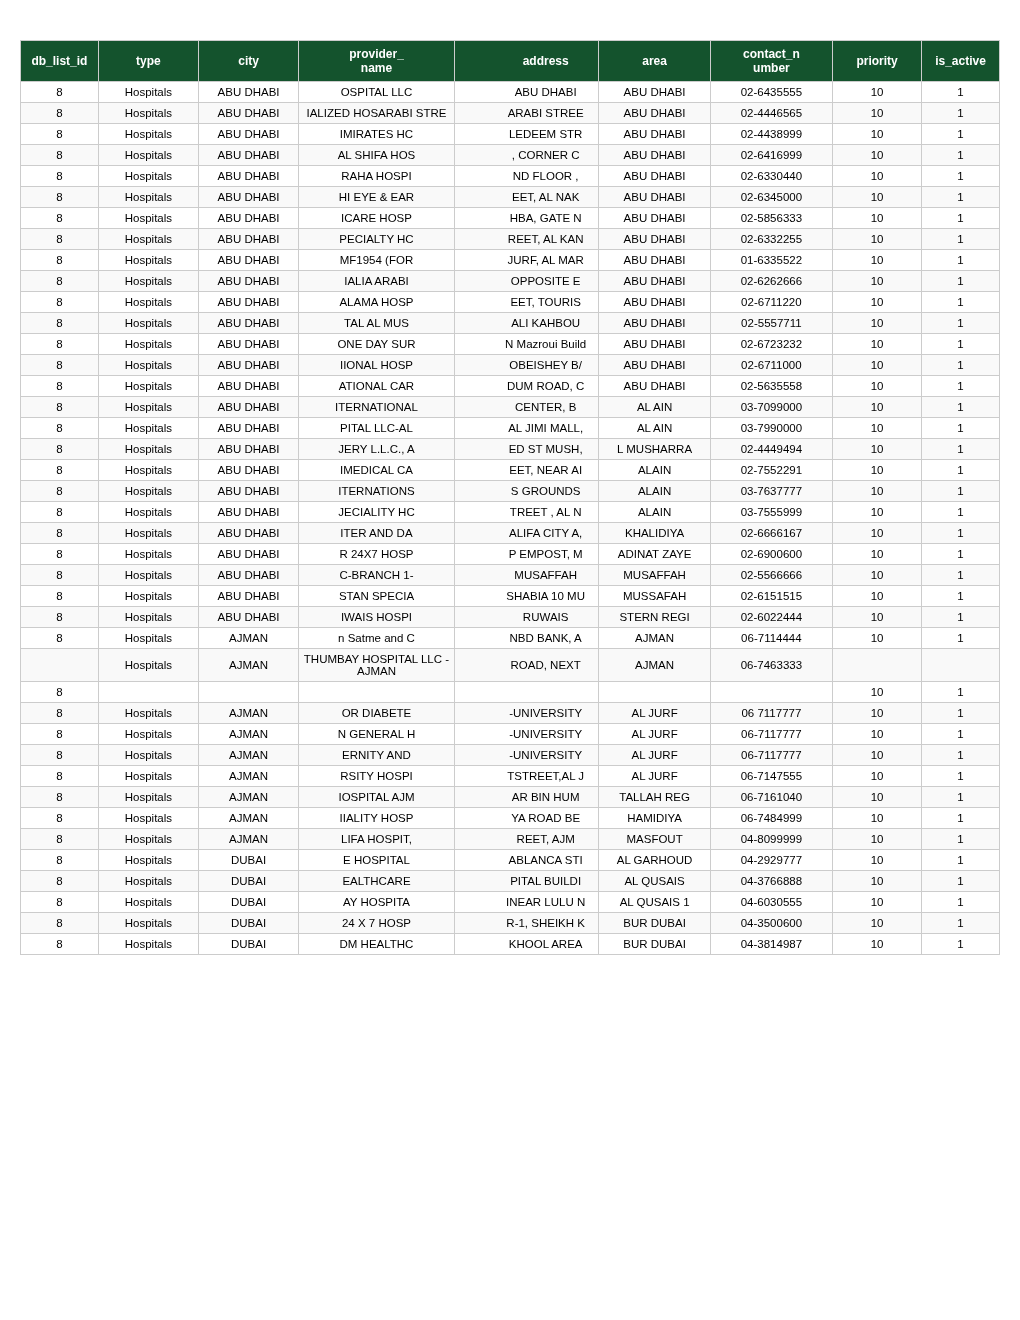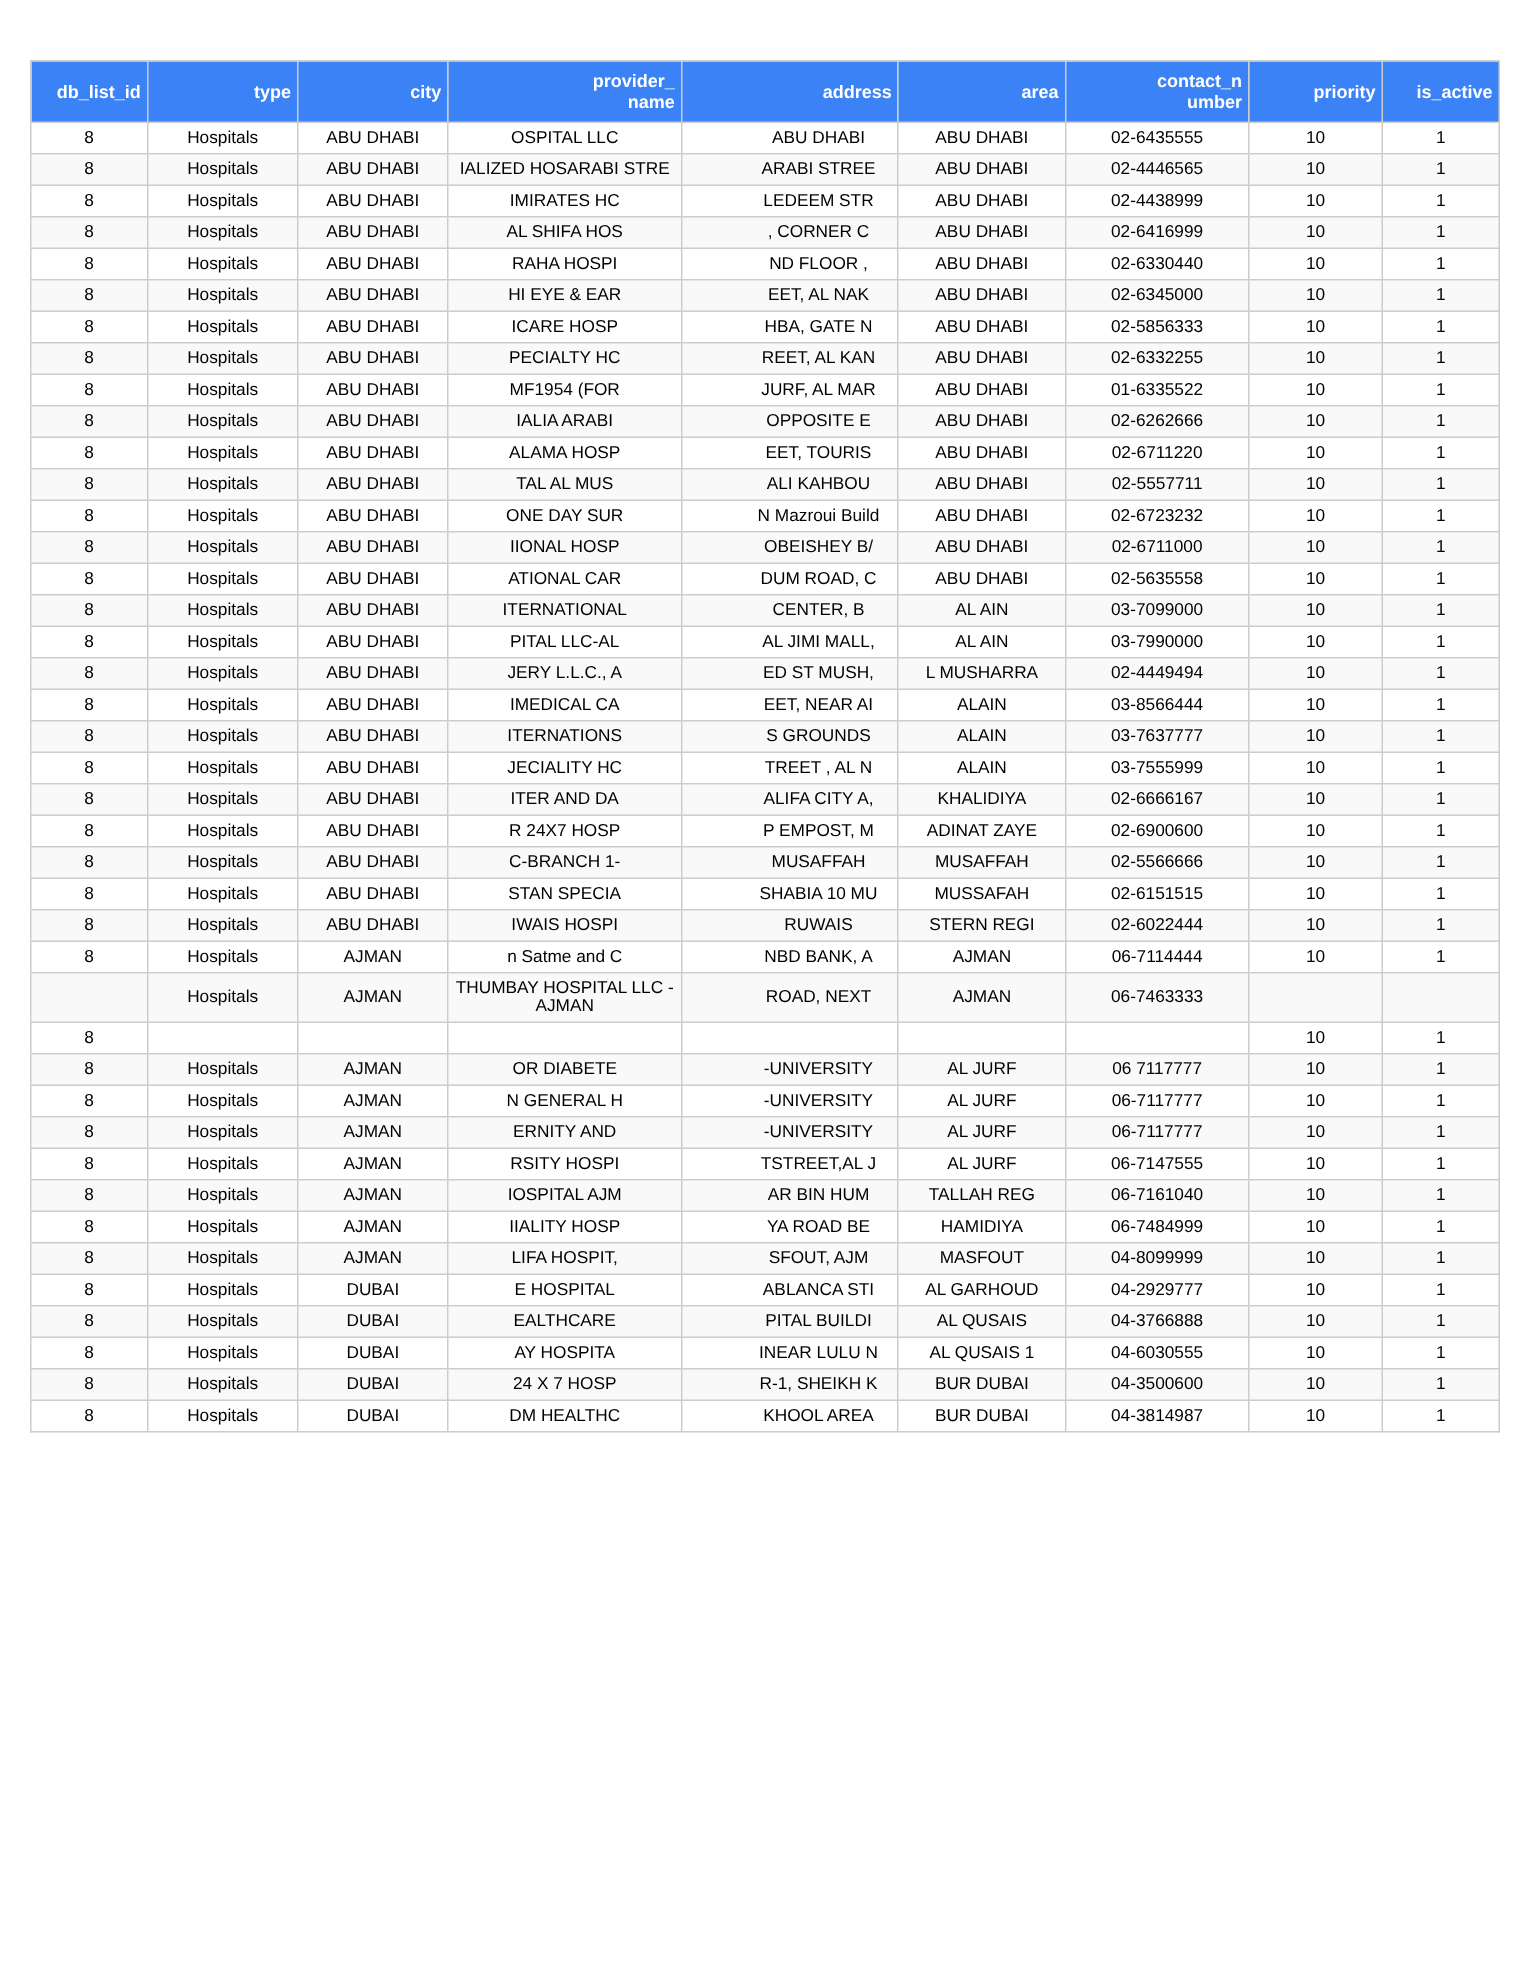--- a/index.html
+++ b/index.html
@@ -8,23 +8,23 @@
       font-family: Arial, sans-serif;
       font-size: 12px;
       padding: 40px 20px;
     }
     table {
       border-collapse: collapse;
       width: 100%;
       table-layout: fixed;
     }
     th {
-      background-color: #3b82f6;
+      background-color: #14532d;
       color: #fff;
-      text-align: right;
+      text-align: center;
       padding: 6px 4px;
       border: 1px solid #ccc;
       font-size: 12px;
       font-weight: bold;
       vertical-align: middle;
     }
     td {
       border: 1px solid #ccc;
       padding: 4px 4px;
       text-align: center;
@@ -272,21 +272,21 @@
         <td class="col-priority">10</td>
         <td class="col-active">1</td>
       </tr>
       <tr>
         <td class="col-id">8</td>
         <td class="col-type">Hospitals</td>
         <td class="col-city">ABU DHABI</td>
         <td class="col-provider">IMEDICAL CA</td>
         <td class="col-address">EET, NEAR AI</td>
         <td class="col-area">ALAIN</td>
-        <td class="col-contact">03-8566444</td>
+        <td class="col-contact">02-7552291</td>
         <td class="col-priority">10</td>
         <td class="col-active">1</td>
       </tr>
       <tr>
         <td class="col-id">8</td>
         <td class="col-type">Hospitals</td>
         <td class="col-city">ABU DHABI</td>
         <td class="col-provider">ITERNATIONS</td>
         <td class="col-address">S GROUNDS</td>
         <td class="col-area">ALAIN</td>
@@ -457,21 +457,21 @@
         <td class="col-area">HAMIDIYA</td>
         <td class="col-contact">06-7484999</td>
         <td class="col-priority">10</td>
         <td class="col-active">1</td>
       </tr>
       <tr>
         <td class="col-id">8</td>
         <td class="col-type">Hospitals</td>
         <td class="col-city">AJMAN</td>
         <td class="col-provider">LIFA HOSPIT,</td>
-        <td class="col-address">SFOUT,  AJM</td>
+        <td class="col-address">REET,  AJM</td>
         <td class="col-area">MASFOUT</td>
         <td class="col-contact">04-8099999</td>
         <td class="col-priority">10</td>
         <td class="col-active">1</td>
       </tr>
       <tr>
         <td class="col-id">8</td>
         <td class="col-type">Hospitals</td>
         <td class="col-city">DUBAI</td>
         <td class="col-provider">E HOSPITAL</td>

